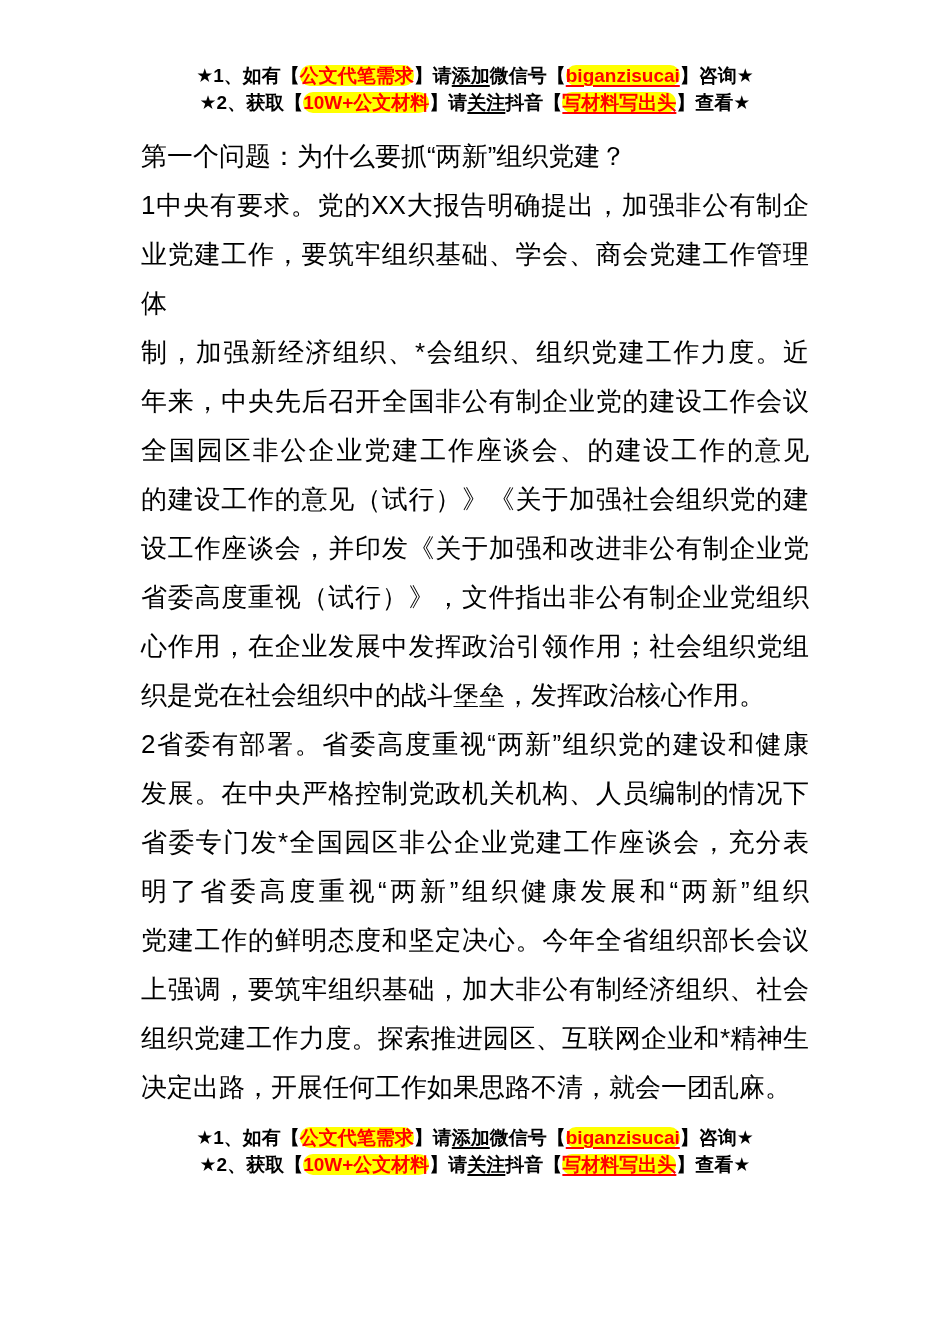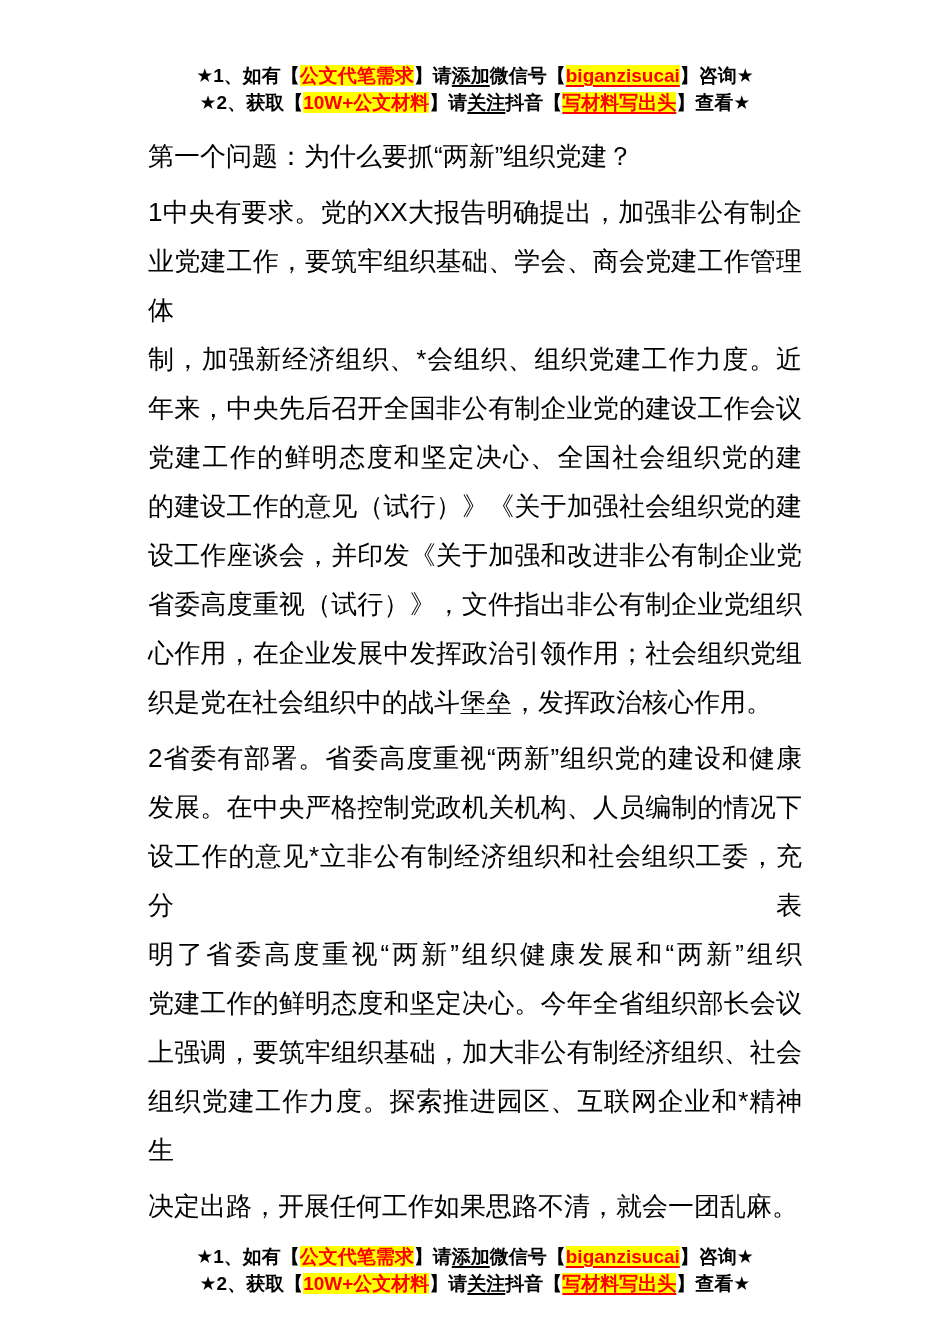--- a/index.html
+++ b/index.html
@@ -19,34 +19,35 @@
     font-size: 19px;
     line-height: 27px;
     color: var(--text, #000000);
     white-space: nowrap;
   }
   .banner.top { padding-top: 62px; }
   .banner.bottom { margin-top: 12px; }
   .hl {
     color: var(--highlight-text, #ff0000);
     background: var(--highlight-bg, #ffff00);
+    border-radius: 10px;
   }
   .u {
     text-decoration: underline;
     text-decoration-thickness: 2px;
     text-underline-offset: 3px;
   }
   .doc-body {
     width: 668px;
     margin: 16px auto 0;
     font-size: 26px;
     line-height: 49px;
     color: var(--text, #000000);
   }
-  .para { margin: 7px; }
+  .para { margin: 0; }
   .line {
     display: block;
     text-align: justify;
     text-align-last: justify;
   }
   .line.last { text-align-last: left; }
 </style>
 </head>
 <body>
 
@@ -65,32 +66,32 @@
 
     <p class="para">
       <span class="line last">第一个问题：为什么要抓“两新”组织党建？</span>
     </p>
 
     <p class="para">
       <span class="line">1中央有要求。党的XX大报告明确提出，加强非公有制企</span>
       <span class="line">业党建工作，要筑牢组织基础、学会、商会党建工作管理体</span>
       <span class="line">制，加强新经济组织、*会组织、组织党建工作力度。近</span>
       <span class="line">年来，中央先后召开全国非公有制企业党的建设工作会议</span>
-      <span class="line">党建工作的鲜明态度和坚定决心、全国社会组织党的建</span>
+      <span class="line">全国园区非公企业党建工作座谈会、的建设工作的意见</span>
       <span class="line">的建设工作的意见（试行）》《关于加强社会组织党的建</span>
       <span class="line">设工作座谈会，并印发《关于加强和改进非公有制企业党</span>
       <span class="line">省委高度重视（试行）》，文件指出非公有制企业党组织</span>
       <span class="line">心作用，在企业发展中发挥政治引领作用；社会组织党组</span>
       <span class="line last">织是党在社会组织中的战斗堡垒，发挥政治核心作用。</span>
     </p>
 
     <p class="para">
       <span class="line">2省委有部署。省委高度重视“两新”组织党的建设和健康</span>
       <span class="line">发展。在中央严格控制党政机关机构、人员编制的情况下</span>
-      <span class="line">设工作的意见*立非公有制经济组织和社会组织工委，充分表</span>
+      <span class="line">省委专门发*全国园区非公企业党建工作座谈会，充分表</span>
       <span class="line">明了省委高度重视“两新”组织健康发展和“两新”组织</span>
       <span class="line">党建工作的鲜明态度和坚定决心。今年全省组织部长会议</span>
       <span class="line">上强调，要筑牢组织基础，加大非公有制经济组织、社会</span>
       <span class="line">组织党建工作力度。探索推进园区、互联网企业和*精神生</span>
     </p>
 
     <p class="para">
       <span class="line last">决定出路，开展任何工作如果思路不清，就会一团乱麻。</span>
     </p>
 

